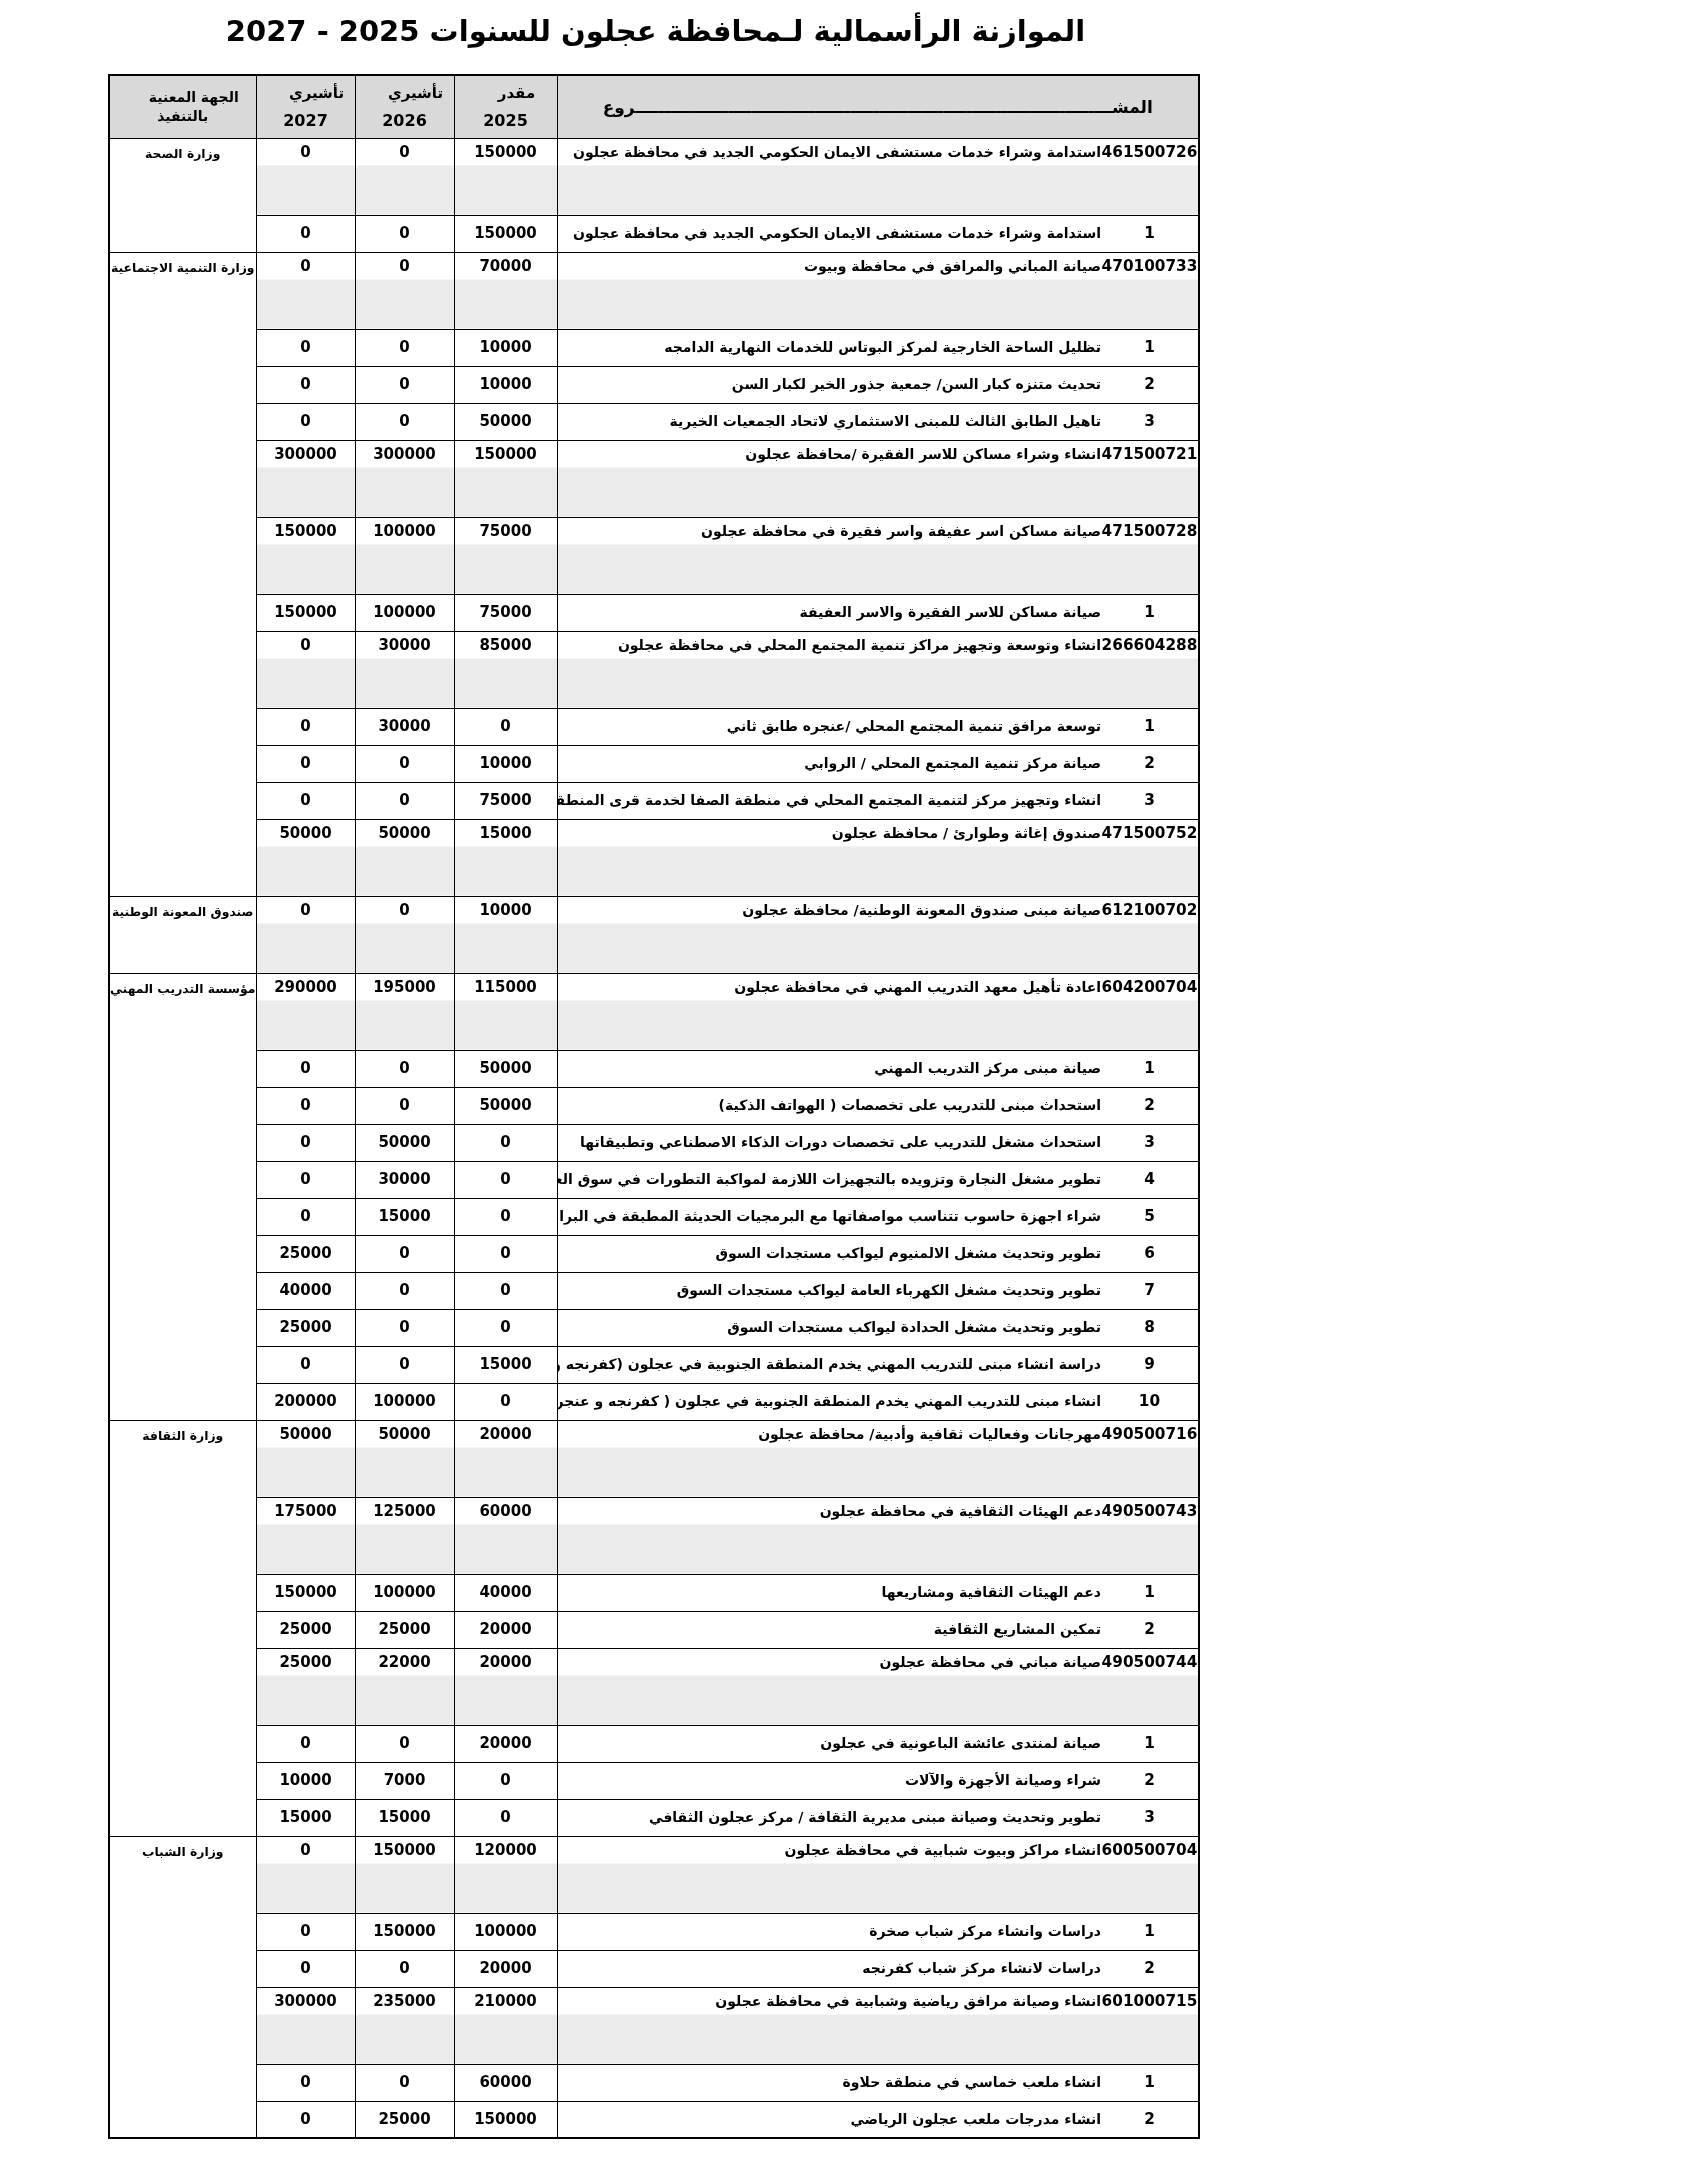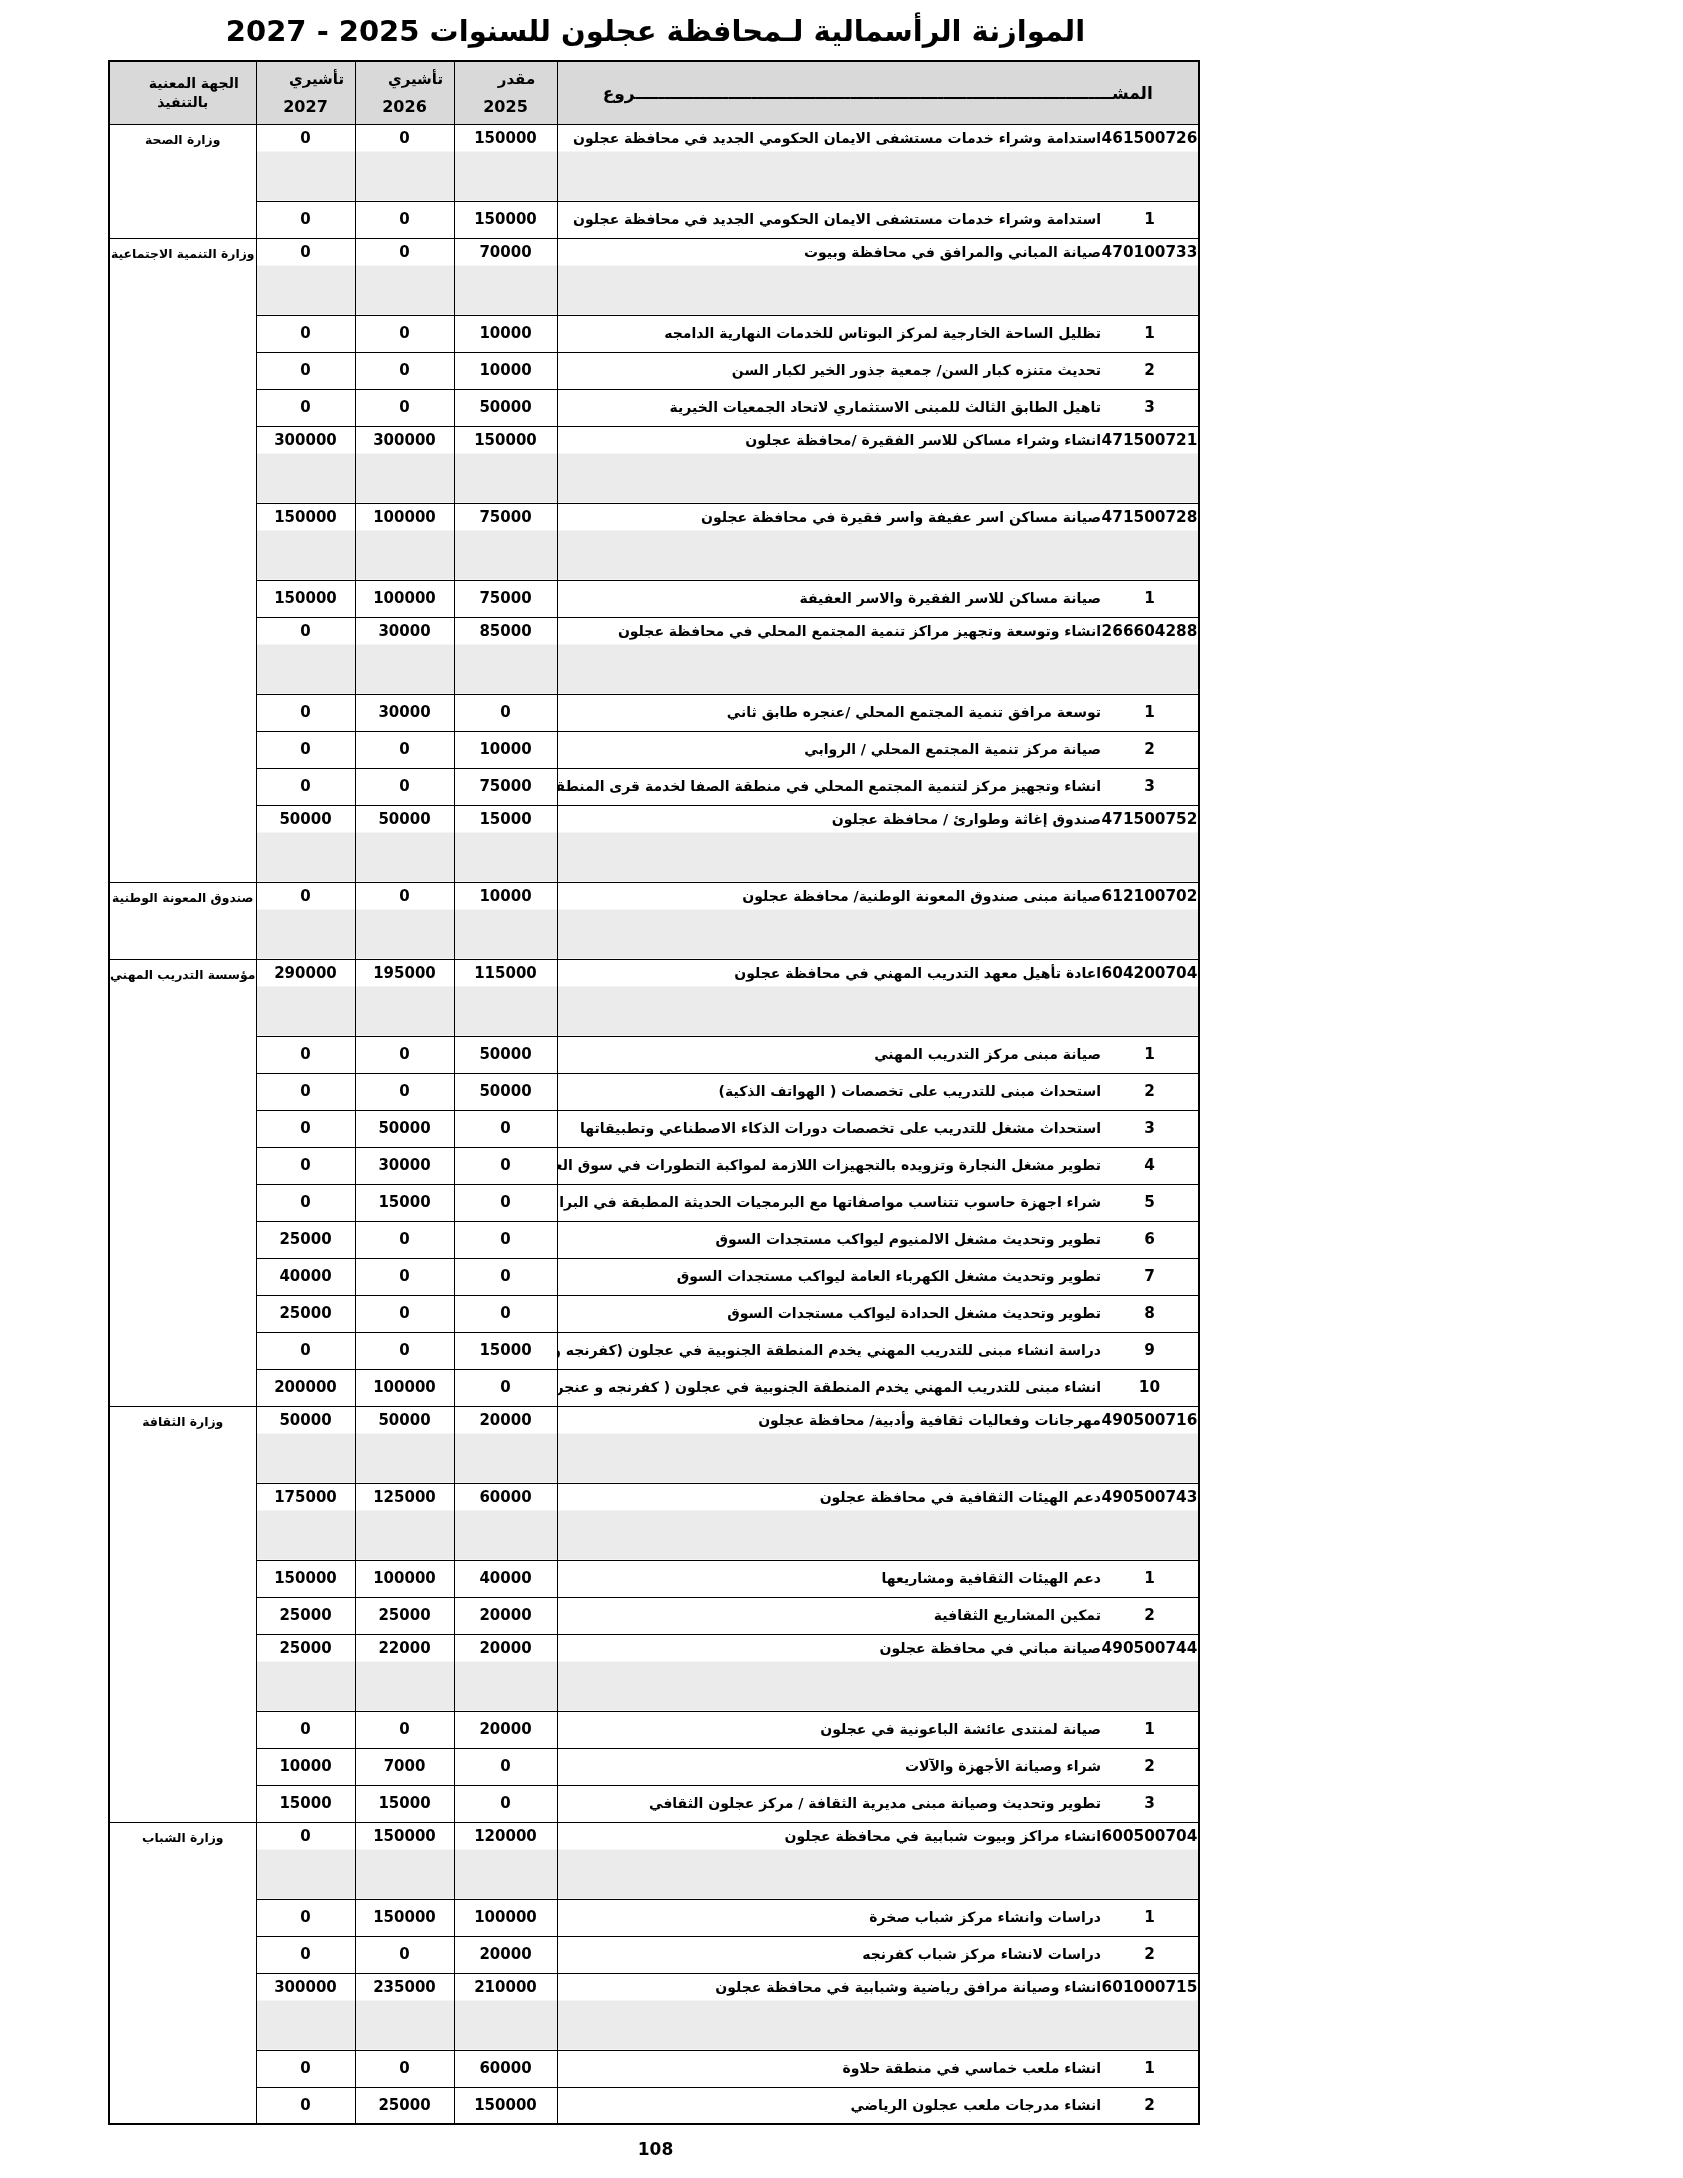--- a/index.html
+++ b/index.html
@@ -6,21 +6,21 @@
   html, body { width:1683px; height:2178px; background:#ffffff; }
   body {
     font-family:"DejaVu Sans", sans-serif;
     color:#000;
     direction:rtl;
     position:relative;
   }
   .sheet { position:absolute; left:111px; top:0; width:1089px; }
   .title {
     text-align:center; font-weight:bold; font-size:29px;
-    padding:14px 0 12px 0;
+    padding:14px 0 26px 0;
   }
   table.budget {
     width:100%; border-collapse:collapse; table-layout:fixed;
     border:2px solid #000;
   }
   th, td { border:1px solid #000; overflow:hidden; }
   thead th {
     background:#d9d9d9; height:63px; vertical-align:middle;
     font-weight:bold; text-align:center;
   }
@@ -786,15 +786,14 @@
           <td class="cell-num">
             <div class="num">25000</div>
           </td>
           <td class="cell-num">
             <div class="num">0</div>
           </td>
         </tr>
       </tbody>
   </table>
 
-  <div class="page-footer">108</div>
 </div>
 
 
 </body></html>

